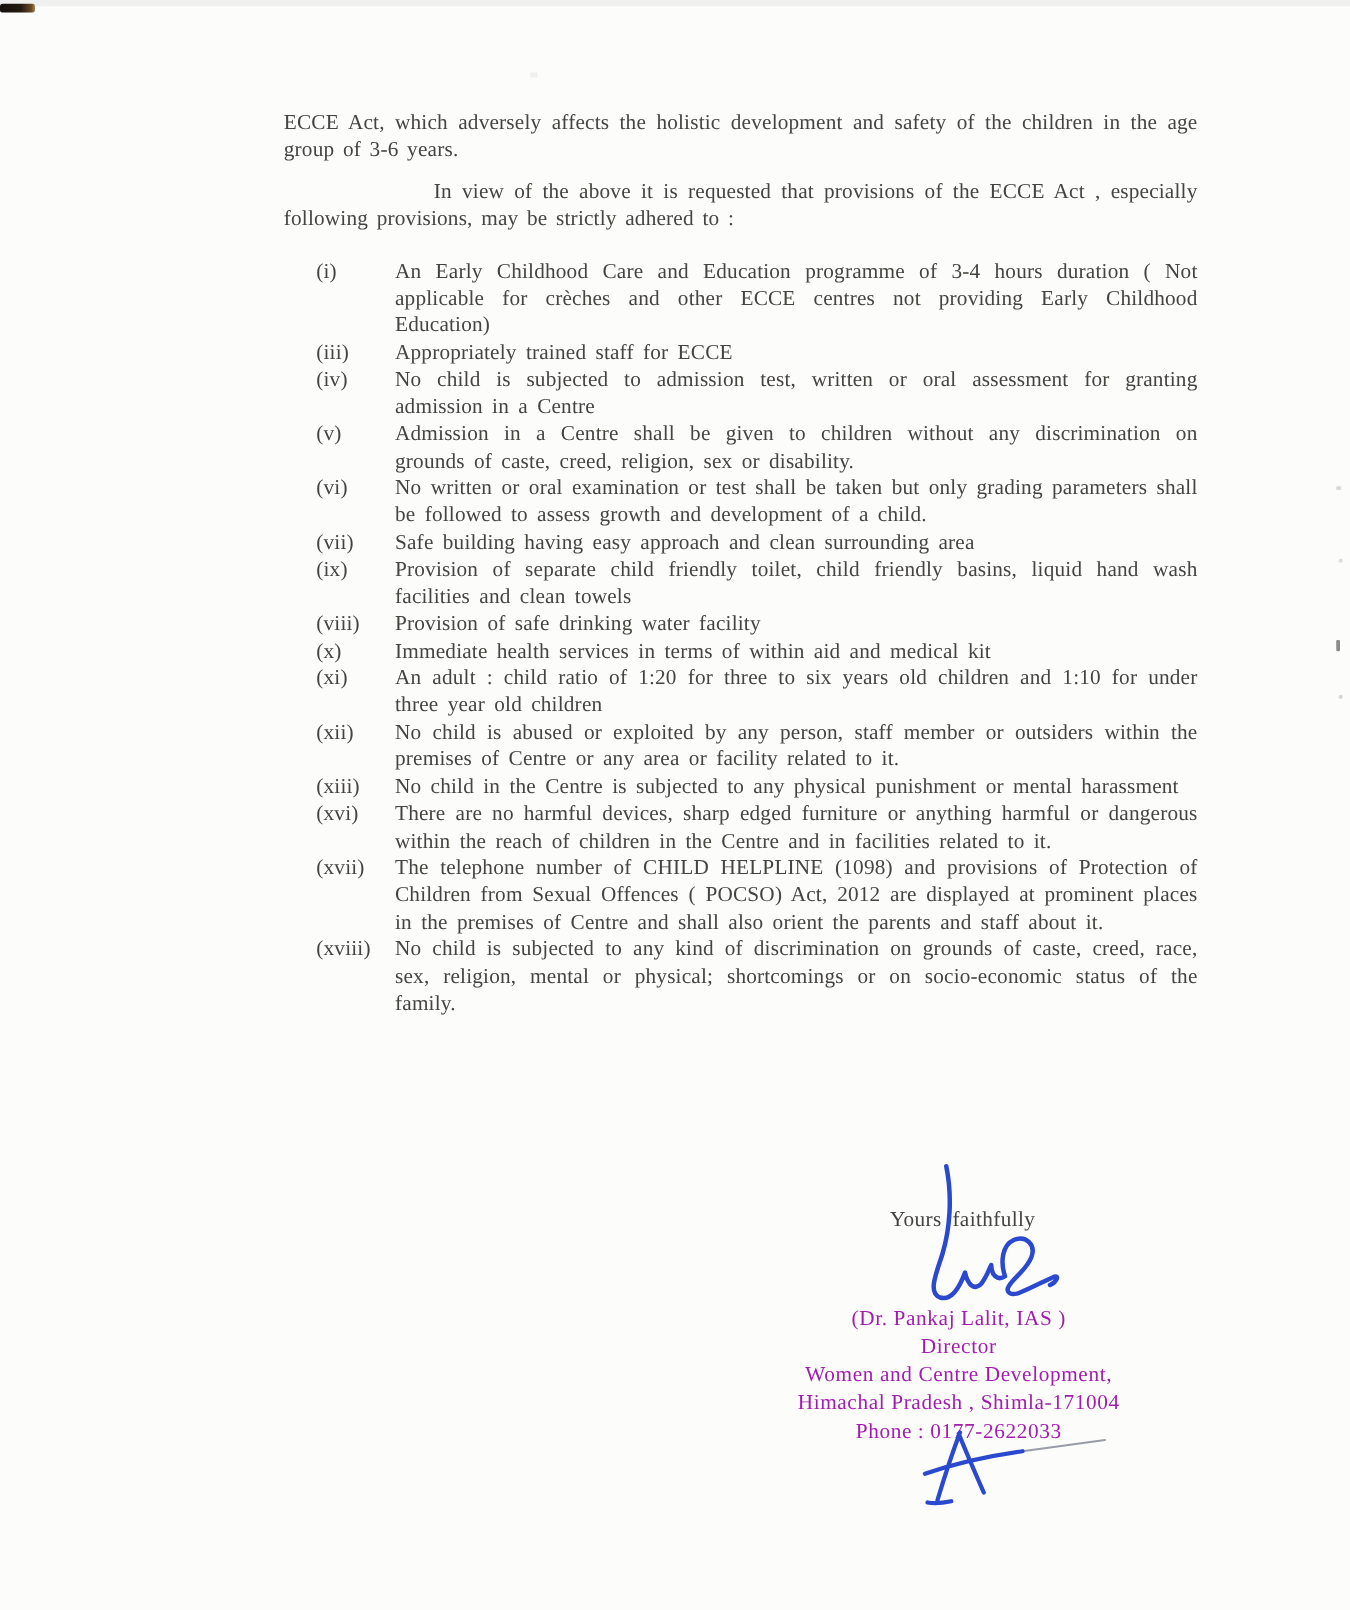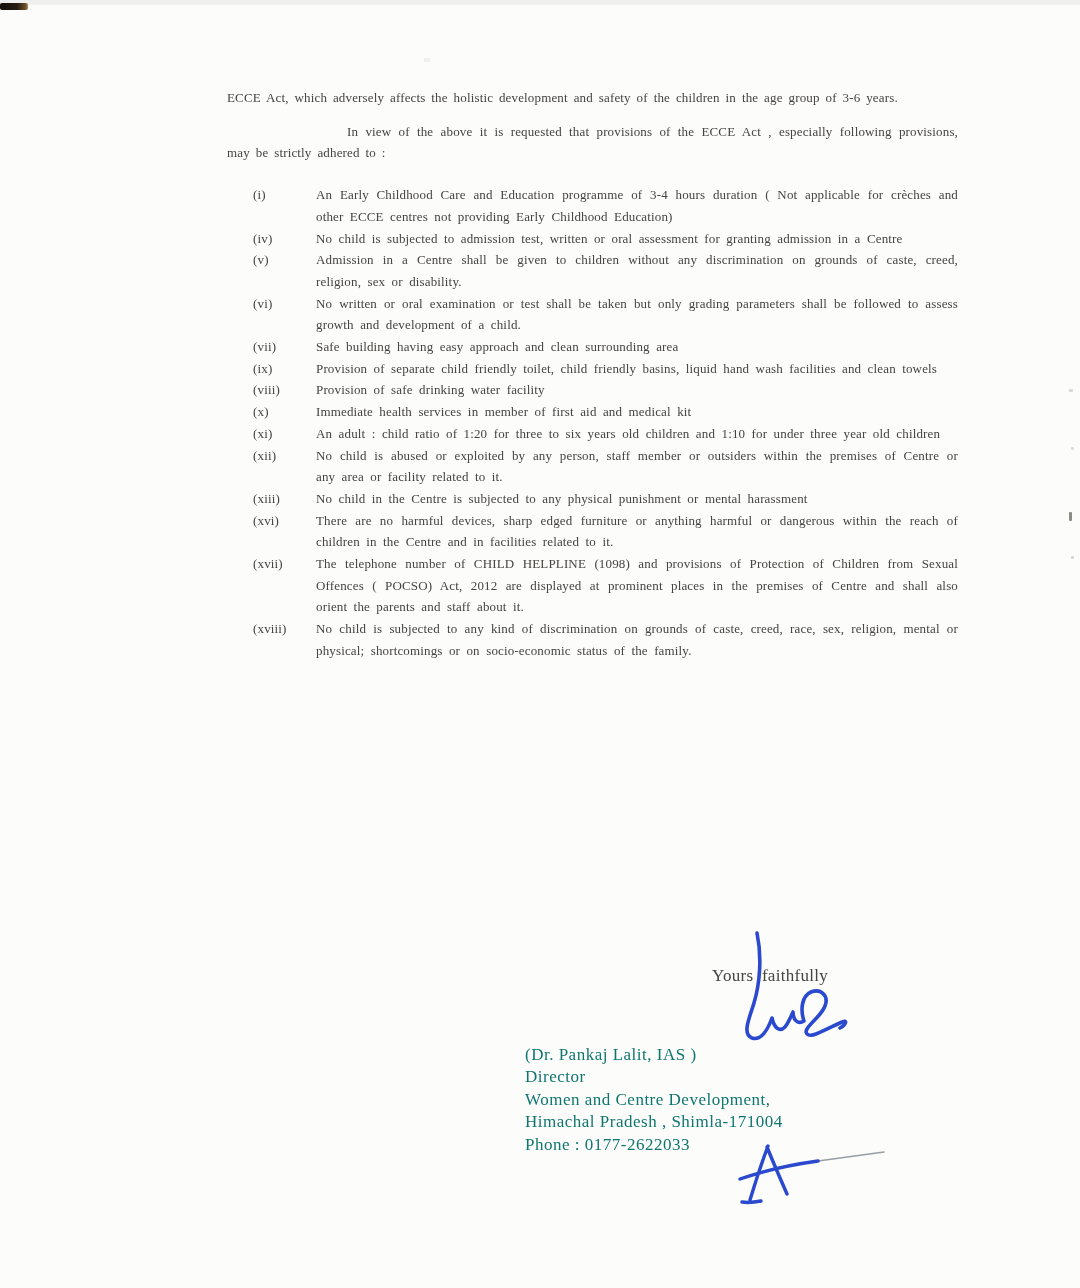--- a/index.html
+++ b/index.html
@@ -8,32 +8,32 @@
     font-family:"Liberation Serif","DejaVu Serif",serif;color:#45443f;
   }
   .top-strip{position:absolute;top:0;left:0;width:1080px;height:5px;background:#f0f0ee;}
   .scan-mark{
     position:absolute;top:3px;left:0;width:28px;height:7px;border-radius:2px;
     background:linear-gradient(90deg,#14100c 0%,#241a10 60%,#6a4c28 90%,#a98a5e 100%);
   }
   .speck{position:absolute;border-radius:1px;}
   .content{
     position:absolute;left:227px;top:87px;width:731px;
-    font-size:13px;line-height:21.7px;letter-spacing:0.15px;word-spacing:2.5px;
+    font-size:17px;line-height:21.7px;letter-spacing:0.15px;word-spacing:2.5px;
   }
   .para{text-align:justify;}
   .para-request{margin-top:12px;text-indent:120px;}
   .provisions{margin-top:20px;margin-left:26px;}
   .item{display:flex;}
   .item .num{width:63px;flex:none;}
   .item .txt{flex:1;text-align:justify;word-spacing:3px;}
   .closing{position:absolute;left:712px;top:966px;font-size:17px;letter-spacing:0.3px;word-spacing:4px;}
   .sigblock{
-    position:absolute;left:525px;top:1044px;width:420px;
-    font-size:17px;line-height:22.4px;letter-spacing:0.5px;color:#0f766e;
+    position:absolute;left:557px;top:1044px;width:420px;text-align:center;
+    font-size:17px;line-height:22.4px;letter-spacing:0.5px;color:#a21caf;
   }
   .sig-svg{position:absolute;left:728px;top:925px;pointer-events:none;}
   .flourish-svg{position:absolute;left:720px;top:1132px;pointer-events:none;}
 </style>
 </head>
 <body>
 
 <div class="page" style="color: rgb(69, 68, 63);">
 
   <div class="top-strip"></div>
@@ -49,20 +49,24 @@
     <div class="para">ECCE Act, which adversely affects the holistic development and safety of the children in the age group of 3-6 years.</div>
     <div class="para para-request">In view of the above it is requested that provisions of the ECCE Act , especially following provisions, may be strictly adhered to :</div>
 
     <div class="provisions">
     <div class="item">
       <span class="num">(i)</span>
       <span class="txt">An Early Childhood Care and Education programme of 3-4 hours duration ( Not applicable for crèches and other ECCE centres not providing Early Childhood Education)</span>
     </div>
 
 
+    <div class="item">
+      <span class="num">(iii)</span>
+      <span class="txt">Appropriately trained staff for ECCE</span>
+    </div>
 
     <div class="item">
       <span class="num">(iv)</span>
       <span class="txt">No child is subjected to admission test, written or oral assessment for granting admission in a Centre</span>
     </div>
 
     <div class="item">
       <span class="num">(v)</span>
       <span class="txt">Admission in a Centre shall be given to children without any discrimination on grounds of caste, creed, religion, sex or disability.</span>
     </div>
@@ -82,21 +86,21 @@
       <span class="txt">Provision of separate child friendly toilet, child friendly basins, liquid hand wash facilities and clean towels</span>
     </div>
 
     <div class="item">
       <span class="num">(viii)</span>
       <span class="txt">Provision of safe drinking water facility</span>
     </div>
 
     <div class="item">
       <span class="num">(x)</span>
-      <span class="txt">Immediate health services in member of first aid and medical kit</span>
+      <span class="txt">Immediate health services in terms of within aid and medical kit</span>
     </div>
 
     <div class="item">
       <span class="num">(xi)</span>
       <span class="txt">An adult : child ratio of 1:20 for three to six years old children and 1:10 for under three year old children</span>
     </div>
 
     <div class="item">
       <span class="num">(xii)</span>
       <span class="txt">No child is abused or exploited by any person, staff member or outsiders within the premises of Centre or any area or facility related to it.</span>

